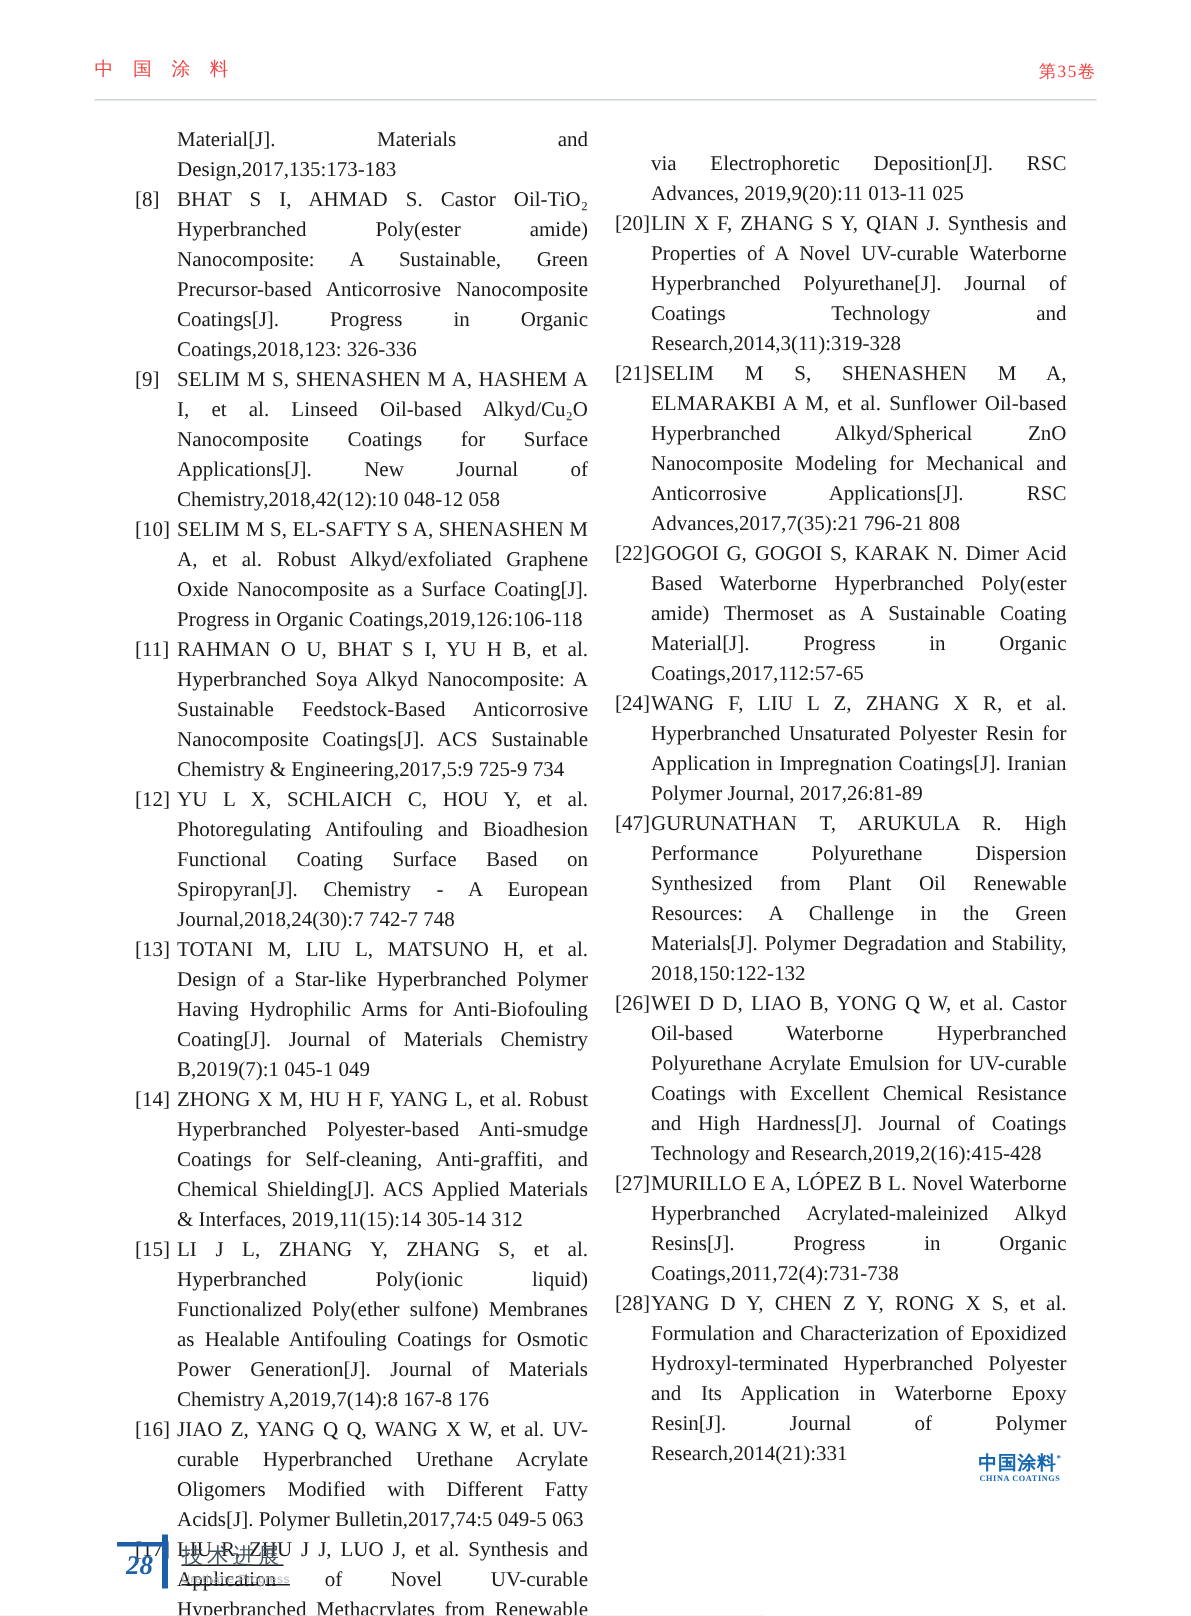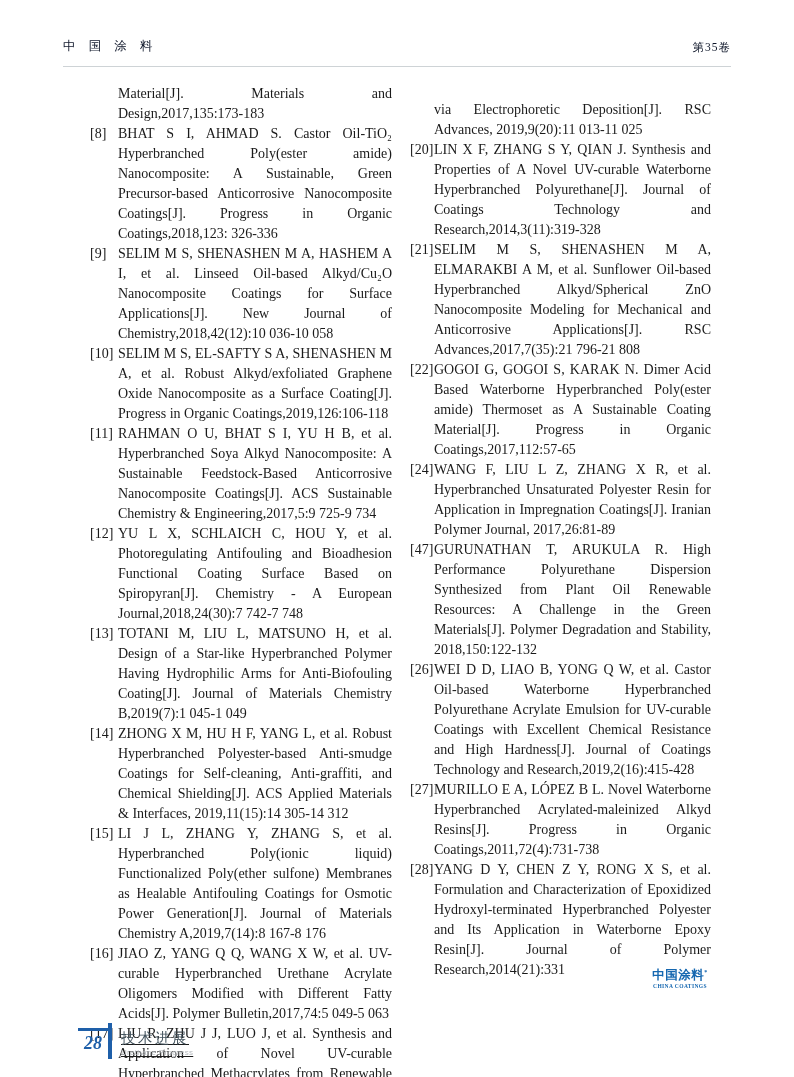--- a/index.html
+++ b/index.html
@@ -9,21 +9,21 @@
     background:#ffffff;
     font-family:"Liberation Serif","DejaVu Serif",serif;
     color:#1a1a1a;
     overflow:hidden;
     margin:0 auto;
   }
   
   .hdr{
     position:absolute;left:63px;right:63px;top:38px;
     display:flex;justify-content:space-between;align-items:flex-end;
-    color:#0f172a;
+    color:#ef4444;
   }
   .hdr .journal{font-size:12.5px;letter-spacing:5px;}
   .hdr .volume{font-size:11.5px;letter-spacing:1px;}
   .hdr-rule{
     position:absolute;left:63px;right:63px;top:66px;
     border-top:1px solid #ced3d6;height:0;
   }
   
   .col{
     position:absolute;top:84px;
@@ -81,21 +81,21 @@
         <span class="ref-text">Material[J]. Materials and Design,2017,135:173-183</span>
       </div>
 
       <div class="ref">
         <span class="ref-num">[8]</span>
         <span class="ref-text">BHAT S I, AHMAD S. Castor Oil-TiO₂ Hyperbranched Poly(ester amide) Nanocomposite: A Sustainable, Green Precursor-based Anticorrosive Nanocomposite Coatings[J]. Progress in Organic Coatings,2018,123: 326-336</span>
       </div>
 
       <div class="ref">
         <span class="ref-num">[9]</span>
-        <span class="ref-text">SELIM M S, SHENASHEN M A, HASHEM A I, et al. Linseed Oil-based Alkyd/Cu₂O Nanocomposite Coatings for Surface Applications[J]. New Journal of Chemistry,2018,42(12):10 036-10 058</span>
+        <span class="ref-text">SELIM M S, SHENASHEN M A, HASHEM A I, et al. Linseed Oil-based Alkyd/Cu₂O Nanocomposite Coatings for Surface Applications[J]. New Journal of Chemistry,2018,42(12):10 048-12 058</span>
       </div>
 
       <div class="ref">
         <span class="ref-num">[10]</span>
         <span class="ref-text">SELIM M S, EL-SAFTY S A, SHENASHEN M A, et al. Robust Alkyd/exfoliated Graphene Oxide Nanocomposite as a Surface Coating[J]. Progress in Organic Coatings,2019,126:106-118</span>
       </div>
 
       <div class="ref">
         <span class="ref-num">[11]</span>
         <span class="ref-text">RAHMAN O U, BHAT S I, YU H B, et al. Hyperbranched Soya Alkyd Nanocomposite: A Sustainable Feedstock-Based Anticorrosive Nanocomposite Coatings[J]. ACS Sustainable Chemistry &amp; Engineering,2017,5:9 725-9 734</span>

